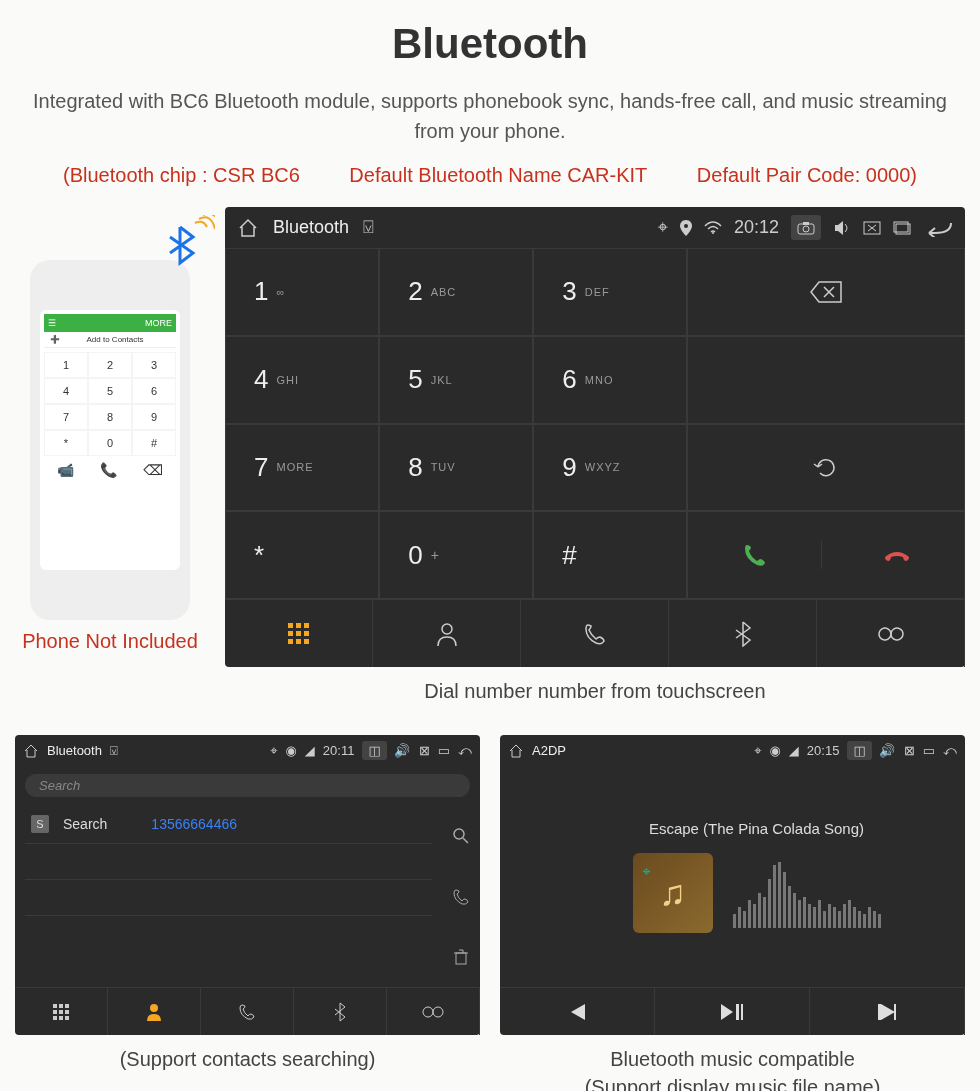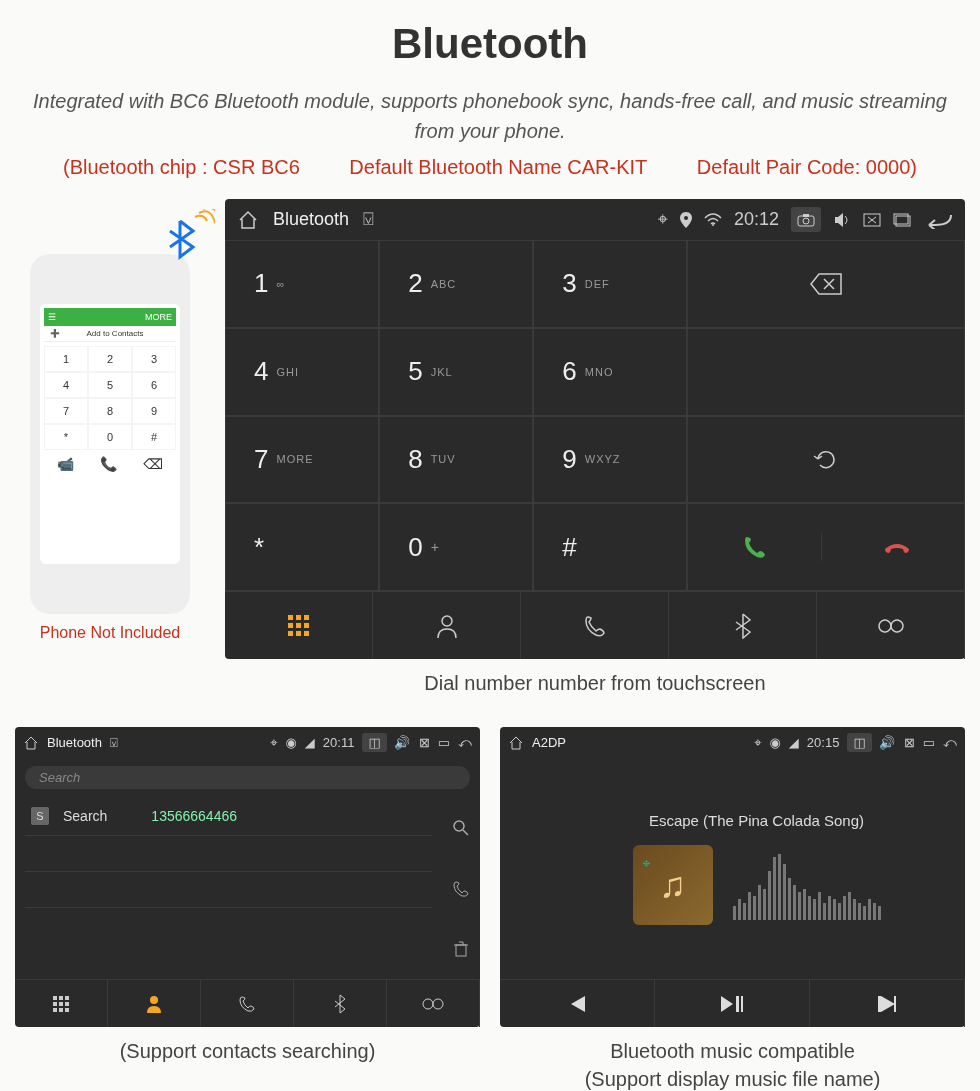--- a/index.html
+++ b/index.html
@@ -1,24 +1,24 @@
 <!DOCTYPE html>
 <html><head>
 <meta charset="utf-8">
 <style>
 * { box-sizing: border-box; margin: 0; padding: 0; }
 body { font-family: -apple-system, Arial, sans-serif; background: #fafaf8; width: 980px; }
 .wrap { padding: 20px 15px; }
 .title { text-align: center; font-size: 42px; font-weight: 600; color: #333; margin-bottom: 18px; }
-.subtitle { text-align: center; font-size: 20px; color: #555; line-height: 1.5; margin-bottom: 10px; font-style: italic; }
+.subtitle { text-align: center; font-size: 20px; color: #555; line-height: 1.5; margin-bottom: 18px; }
 .specs { text-align: center; font-size: 20px; color: #c8311e; margin-bottom: 20px; }
 .specs span { margin: 0 22px; }
 .row1 { display: flex; align-items: center; gap: 20px; margin-bottom: 14px; }
 .phone-col { width: 190px; text-align: center; }
-.phone-note { color: #c8311e; font-size: 16px; margin-top: 10px; }
+.phone-note { color: #c8311e; font-size: 20px; margin-top: 10px; }
 .phone-img { height: 360px; display: flex; flex-direction: column; align-items: center; justify-content: center; background: #eee; border-radius: 20px; width: 160px; margin: 0 auto; position: relative; }
 .bt-icon-float { position: absolute; top: -45px; right: -25px; font-size: 40px; color: #1a73e8; }
 .phone-screen { background: #fff; width: 140px; height: 260px; border-radius: 6px; font-size: 9px; color: #333; padding: 4px; }
 .phone-top { background: #3cb043; color: #fff; padding: 4px; font-size: 9px; display: flex; justify-content: space-between; }
 .phone-row { display: flex; justify-content: space-between; padding: 3px 6px; border-bottom: 1px solid #eee; font-size: 8px; }
 .phone-keys { display: grid; grid-template-columns: repeat(3,1fr); margin-top: 4px; }
 .phone-keys div { text-align: center; padding: 6px 0; border: 1px solid #f4f4f4; font-size: 11px; }
 .phone-bot { display: flex; justify-content: space-around; margin-top: 6px; font-size: 14px; }
 .main-screen { flex: 1; }
 .screen { background: #2a2a2a; color: #ddd; border-radius: 4px; display: flex; flex-direction: column; }
@@ -45,21 +45,21 @@
 .bottom-nav.sm .nav-btn { font-size: 18px; }
 .nav-btn.active { color: #f5a623; }
 .caption { text-align: center; font-size: 20px; color: #444; margin-top: 10px; line-height: 1.4; }
 .row2 { display: flex; gap: 20px; margin-top: 30px; }
 .col2 { flex: 1; }
 .search-row { display: flex; padding: 8px 10px; align-items: center; gap: 10px; font-style: italic; }
 .search-input { flex: 1; background: #3a3a3a; border-radius: 14px; padding: 4px 14px; color: #888; font-size: 13px; }
 .contact-list { flex: 1; padding: 0 10px; }
 .contact-row { display: flex; align-items: center; padding: 10px 6px; border-bottom: 1px solid #3a3a3a; font-size: 14px; gap: 14px; }
 .contact-badge { background: #666; color: #ddd; width: 18px; height: 18px; display: inline-flex; align-items: center; justify-content: center; font-size: 11px; border-radius: 2px; }
-.contact-row .num { color: #86efac; margin-left: 30px; }
+.contact-row .num { color: #3b82f6; margin-left: 30px; }
 .side-icons { display: flex; flex-direction: column; justify-content: space-around; padding: 10px; color: #aaa; font-size: 18px; gap: 20px; }
 .pb-body { flex: 1; display: flex; }
 .music-body { flex: 1; display: flex; flex-direction: column; align-items: center; justify-content: center; gap: 16px; position: relative; overflow: hidden; padding-left: 48px; }
 .music-title { color: #ddd; font-size: 15px; }
 .music-viz { display: flex; align-items: center; gap: 20px; }
 .album-art { width: 80px; height: 80px; background: linear-gradient(135deg,#6b4a1f,#8b6a2f); border-radius: 6px; display: flex; align-items: center; justify-content: center; font-size: 36px; color: #f5d08a; position: relative; }
 .album-art .note { position: absolute; }
 .album-art .bt { position: absolute; font-size: 14px; top: 10px; left: 10px; color: #3a8; }
 .viz { display: flex; align-items: flex-end; gap: 2px; height: 70px; }
 .viz span { width: 3px; background: #777; display: block; }

